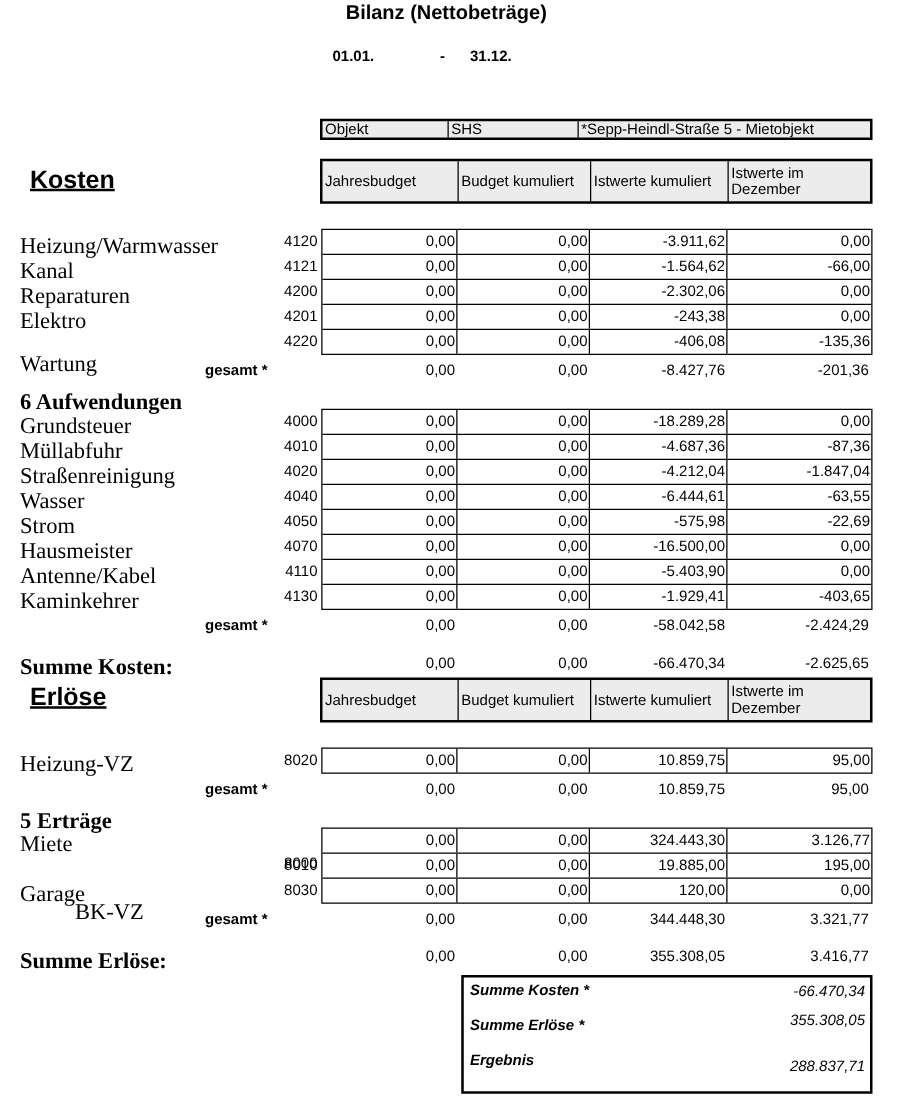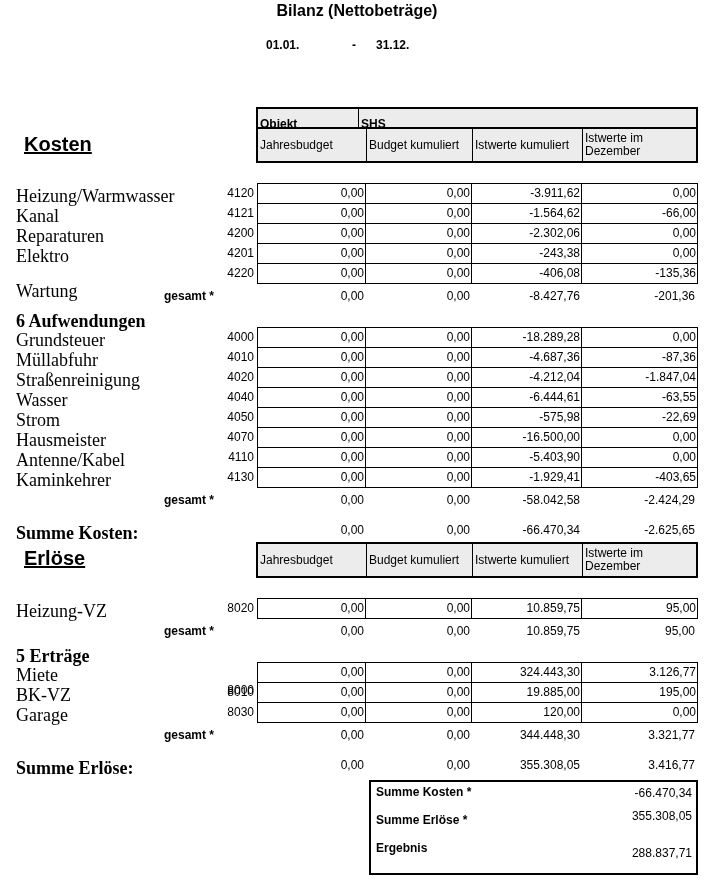--- a/index.html
+++ b/index.html
@@ -22,35 +22,36 @@
   .grid .c:last-child { border-right: none; }
   .w1 { width: 108px; } .w2 { width: 106px; } .w3 { width: 110px; } .w4 { width: 115px; }
 
   .label { left: 16px; font-size: 18px; font-family: Liberation Serif, serif; }
   .acct { width: 60px; text-align: right; left: 194px; font-size: 12px; }
   .bold { font-weight: bold; }
   .totrow { position: absolute; left: 257px; width: 441px; display: flex; font-size: 12px; }
   .totrow .c { text-align: right; padding-right: 1px; box-sizing: border-box; }
   .gesamt { left: 164px; font-weight: bold; }
 
-  .summary { position: absolute; left: 369px; top: 780px; width: 329px; height: 95px; border: 2px solid #000; box-sizing: border-box; }
+  .summary { position: absolute; left: 369px; top: 780px; width: 329px; height: 95px; border: 2px solid #000; box-sizing: border-box; font-style: italic; }
   .summary .lab { position: absolute; left: 5px; font-weight: bold; font-size: 12px; }
   .summary .val { position: absolute; right: 4px; font-size: 12px; text-align: right; }
 </style>
 </head>
 <body>
 
 <div class="abs title"><span>Bilanz (Nettobeträge)</span></div>
 <div class="abs date" style="left:266px;">01.01.</div>
 <div class="abs date" style="left:352px;">-</div>
 <div class="abs date" style="left:376px;">31.12.</div>
 
-<div class="box" style="left:256px; top:107px; width:442px; height:34px;font-weight:bold;">
+<div class="box" style="left:256px; top:95px; width:442px; height:17px;">
   <div class="cell" style="width:101px;">Objekt</div>
   <div class="cell" style="width:104px;">SHS</div>
+  <div class="cell" style="flex:1;">*Sepp-Heindl-Straße 5 - Mietobjekt</div>
 </div>
 
 <div class="abs section-title" style="top:133px;">Kosten</div>
 <div class="box" style="left:256px; top:127px; width:442px; height:36px;">
   <div class="cell" style="width:109px;">Jahresbudget</div>
   <div class="cell" style="width:106px;">Budget kumuliert</div>
   <div class="cell" style="width:110px;">Istwerte kumuliert</div>
   <div class="cell" style="flex:1;">Istwerte im Dezember</div>
 </div>
 
@@ -216,21 +217,21 @@
   <div class="c w1">0,00</div>
   <div class="c w2">0,00</div>
   <div class="c w3">10.859,75</div>
   <div class="c w4">95,00</div>
 </div>
 
 <div class="abs label bold" style="top:646px;">5 Erträge</div>
 
 <div class="abs label" style="top:665px;">Miete</div>
 <div class="abs acct" style="top:683px;">8000</div>
-<div class="abs label" style="top:685px;">BK-VZ</div>
+<div class="abs label" style="top:719px;margin-left:44px;">BK-VZ</div>
 <div class="abs acct" style="top:685px;">8010</div>
 <div class="abs label" style="top:705px;">Garage</div>
 <div class="abs acct" style="top:705px;">8030</div>
 
 <div class="grid" style="top:662px;">
   <div class="row">
     <div class="c w1">0,00</div>
     <div class="c w2">0,00</div>
     <div class="c w3">324.443,30</div>
     <div class="c w4">3.126,77</div>

